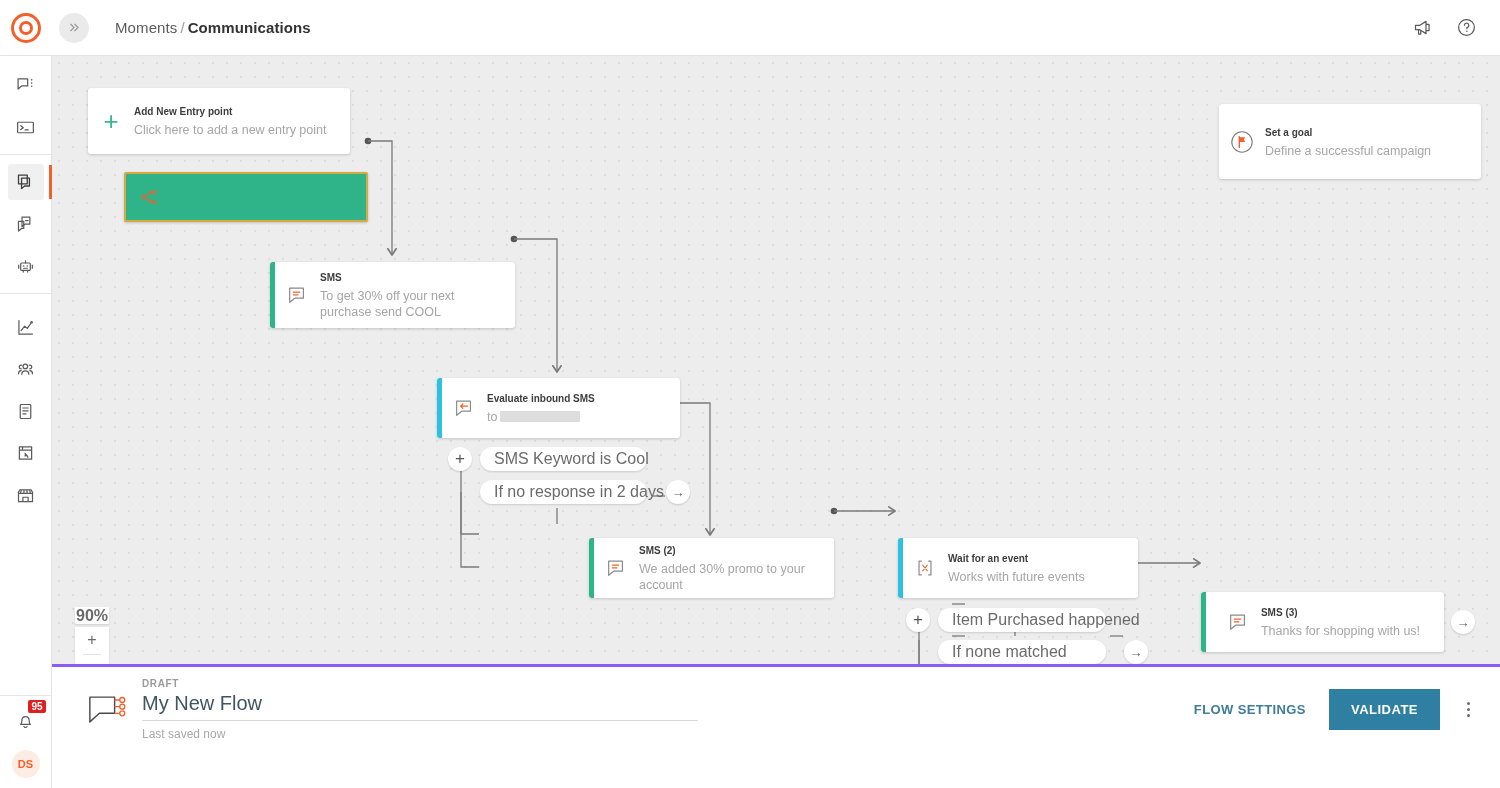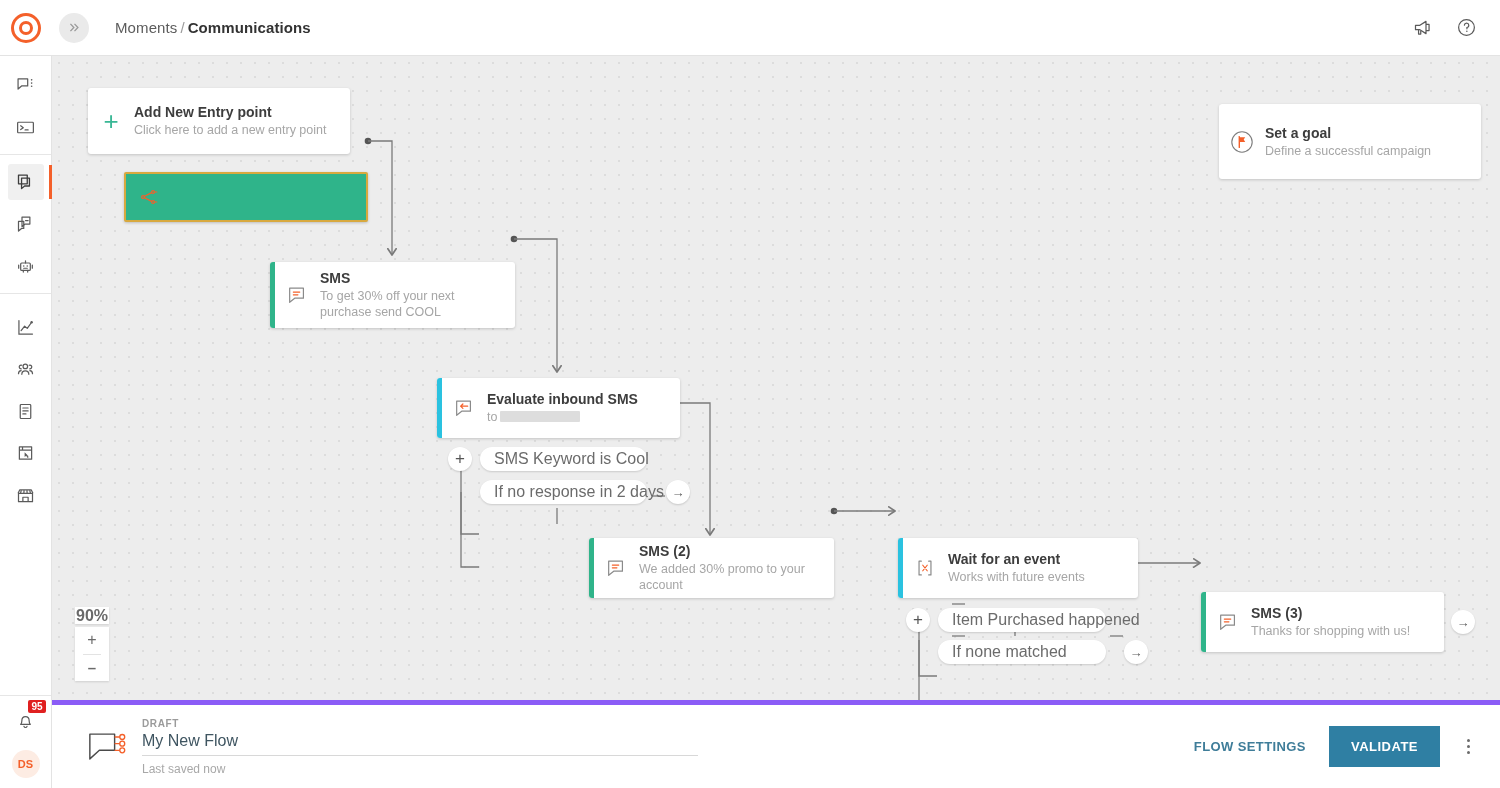--- a/index.html
+++ b/index.html
@@ -77,21 +77,21 @@
   svg.wires { position: absolute; inset: 0; width: 100%; height: 100%; pointer-events: none; }
 
   .card {
     position: absolute; background: #fff; border-radius: 3px;
     box-shadow: 0 1px 3px rgba(0,0,0,.18);
     display: flex; align-items: center; cursor: pointer;
   }
   .card .accent { position: absolute; left: 0; top: 0; bottom: 0; width: 5px; border-radius: 3px 0 0 3px; }
   .card .c-ico { width: 46px; flex: none; display: flex; align-items: center; justify-content: center; color:#7b7b7b;}
   .card .c-body { padding-right: 14px; }
-  .c-title { font-size: 14px; font-weight: bold; color: #3d3d3d; line-height: 16px; }
+  .c-title { font-size: 10px; font-weight: bold; color: #3d3d3d; line-height: 16px; }
   .c-sub { font-size: 12.5px; color: #a6a6a6; line-height: 16px; margin-top: 2px; }
   .redact { display:inline-block; width:80px; height:11px; background:#dddddd; border-radius:1px; vertical-align:-1px; margin-left:3px;}
 
   
   .entry-card {
     left: 36px; top: 32px; width: 262px; height: 66px;
   }
   .plus-ico { color: #3ab795; font-size: 26px; font-weight: 300; line-height: 1; }
 
   .goal-card { left: 1167px; top: 48px; width: 262px; height: 75px; }
@@ -131,29 +131,29 @@
   .zoom-box {
     position: absolute; left: 23px; top: 571px; width: 34px; height: 54px;
     background: #fff; box-shadow: 0 1px 2px rgba(0,0,0,.13);
     display: flex; flex-direction: column;
   }
   .zoom-btn { flex: 1; display: flex; align-items: center; justify-content: center; color: #6a6a6a; font-size: 16px; cursor: pointer; }
   .zoom-div { height: 1px; background: #e3e3e3; margin: 0 8px; }
 
   
   .bottombar {
-    position: absolute; left: 52px; top: 700px; width: 1448px; height: 88px;
-    background: #fff; border-top: 5px solid #8b5cf6;
+    position: absolute; left: 52px; top: 664px; width: 1448px; height: 88px;
+    background: #fff; border-top: 3px solid #8b5cf6;
     display: flex; align-items: center; padding: 0 26px; z-index: 35;
   }
   .flow-ico { width: 58px; display: flex; align-items: center; justify-content: center; }
   .flow-meta { margin-left: 6px; width: 556px; }
   .draft-label { font-size: 10px; font-weight: bold; color: #9b9b9b; letter-spacing: .6px; }
   .flow-name {
-    font-size: 16px; color: #3f5561; border: none; outline: none;
+    font-size: 20px; color: #3f5561; border: none; outline: none;
     border-bottom: 1px solid #d8d8d8; width: 100%; padding: 3px 0 5px 0;
     background: transparent; font-family: "Liberation Sans", sans-serif;
   }
   .saved { font-size: 12px; color: #a8a8a8; margin-top: 6px; }
   .bottom-right { margin-left: auto; display: flex; align-items: center; gap: 23px; }
   .link-btn {
     font-size: 13px; font-weight: bold; color: #3f7d99; letter-spacing: .4px; cursor: pointer;
   }
   .validate-btn {
     background: #2f7fa3; color: #fff; font-size: 13px; font-weight: bold;
@@ -430,21 +430,21 @@
           <path d="M8 4.5 H5.5 V19.5 H8 M16 4.5 H18.5 V19.5 H16" stroke-linecap="round" stroke-linejoin="round"></path>
           <path d="M9.6 9 L14.4 15 M14.4 9 L9.6 15" stroke="#f4602a" stroke-linecap="round"></path>
         </svg>
       </div>
       <div class="c-body">
         <div class="c-title">Wait for an event</div>
         <div class="c-sub">Works with future events</div>
       </div>
     </div>
 
-    <div class="card" style="left:1149px; top:536px; width:243px; height:60px;">
+    <div class="card" style="left:1149px; top:536px; width:243px; height:60px;justify-content:center;">
       <div class="accent" style="background:#2fb48a;"></div>
       <div class="c-ico" style="margin-left:4px;">
         <svg width="22" height="22" viewBox="0 0 24 24" fill="none" stroke="#8a8a8a" stroke-width="1.3">
           <path d="M4 4.5h15v11h-9.5l-5.5 4.5z" stroke-linejoin="round"></path>
           <path d="M8 8.8h7M8 11.8h5" stroke="#f4602a" stroke-linecap="round"></path>
         </svg>
       </div>
       <div class="c-body">
         <div class="c-title">SMS (3)</div>
         <div class="c-sub">Thanks for shopping with us!</div>

